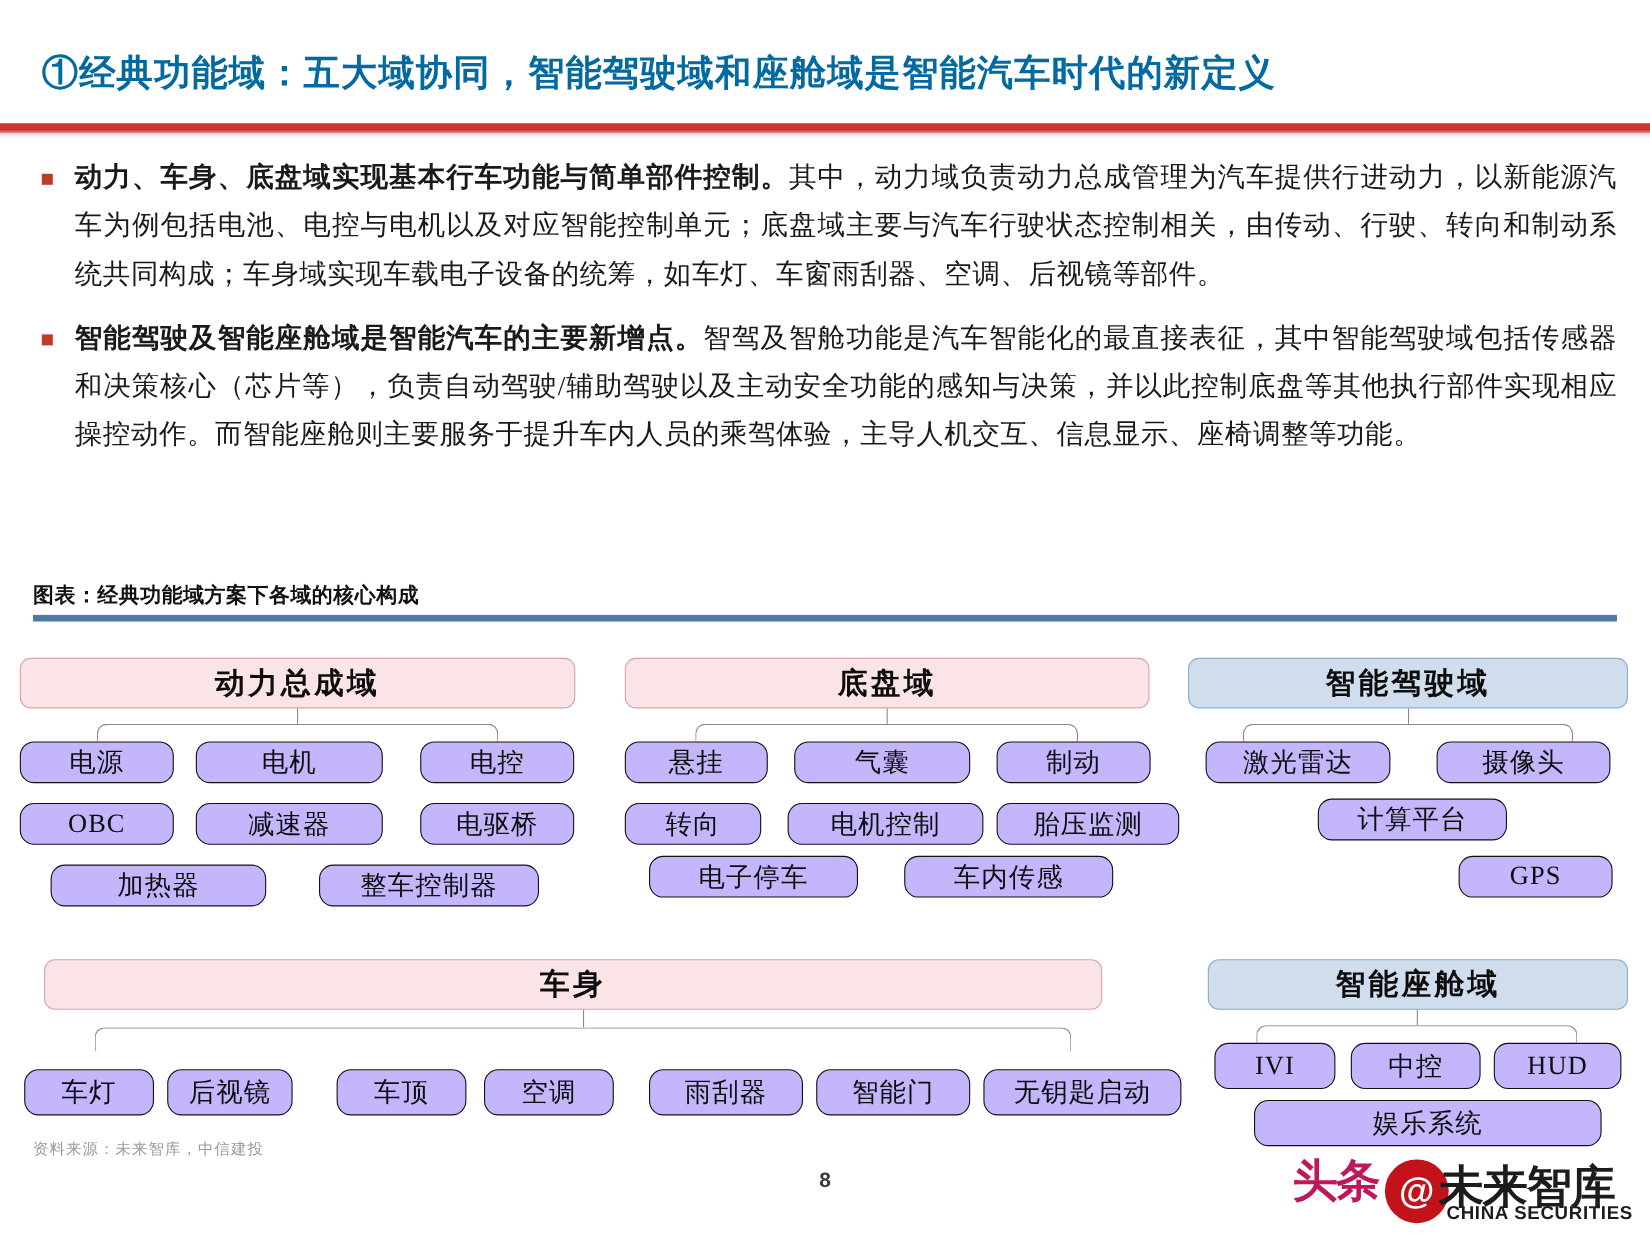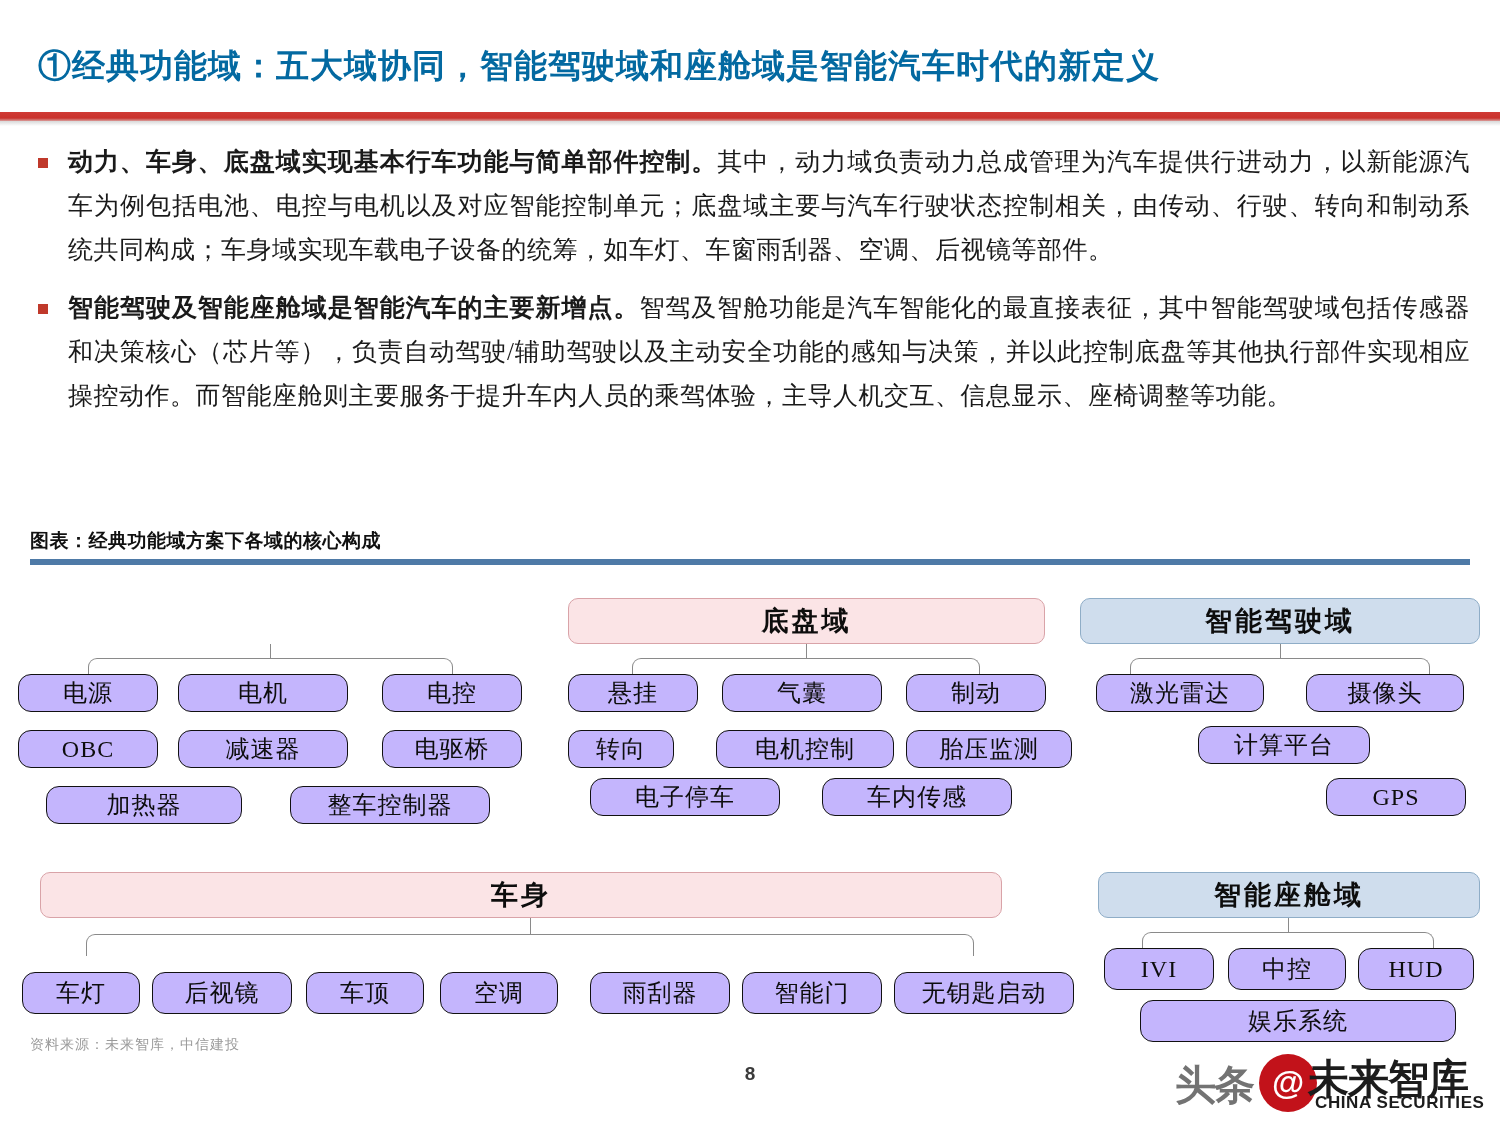--- a/index.html
+++ b/index.html
@@ -152,24 +152,24 @@
     font-family:"Liberation Sans",sans-serif;
   }
   
   #watermark{
     position:absolute;
     left:1175px; top:1046px;
     width:310px; height:72px;
   }
   #wm-text-left{
     position:absolute;
-    left:0px; top:12px;
+    left:0px; top:0;
     font-size:41px;
     font-weight:bold;
-    color:#737373;
+    color:#be185d;
     letter-spacing:-2px;
     font-family:"Liberation Sans",sans-serif;
   }
   #wm-text-right{
     position:absolute;
     left:133px; top:6px;
     font-size:41px;
     font-weight:bold;
     color:#1c1c1c;
     letter-spacing:-1px;
@@ -214,20 +214,21 @@
   </div>
 </div>
 
 <div id="fig-caption-wrap">
   <div id="fig-caption">图表：经典功能域方案下各域的核心构成</div>
   <div id="fig-caption-rule"></div>
 </div>
 
 <div id="diagram">
 
+  <div class="box domain-head pink" style="left:18px;top:38px;width:505px;height:46px;">动力总成域</div>
   <div class="stem" style="left:270px;top:84px;height:14px;"></div>
   <div class="brace" style="left:88px;top:98px;width:365px;height:16px;"></div>
 
   <div class="box leaf" style="left:18px;top:114px;width:140px;height:38px;">电源</div>
   <div class="box leaf" style="left:178px;top:114px;width:170px;height:38px;">电机</div>
   <div class="box leaf" style="left:382px;top:114px;width:140px;height:38px;">电控</div>
 
   <div class="box leaf" style="left:18px;top:170px;width:140px;height:38px;">OBC</div>
   <div class="box leaf" style="left:178px;top:170px;width:170px;height:38px;">减速器</div>
   <div class="box leaf" style="left:382px;top:170px;width:140px;height:38px;">电驱桥</div>
@@ -236,21 +237,21 @@
   <div class="box leaf" style="left:290px;top:226px;width:200px;height:38px;">整车控制器</div>
 
   <div class="box domain-head pink" style="left:568px;top:38px;width:477px;height:46px;">底盘域</div>
   <div class="stem" style="left:806px;top:84px;height:14px;"></div>
   <div class="brace" style="left:632px;top:98px;width:348px;height:16px;"></div>
 
   <div class="box leaf" style="left:568px;top:114px;width:130px;height:38px;">悬挂</div>
   <div class="box leaf" style="left:722px;top:114px;width:160px;height:38px;">气囊</div>
   <div class="box leaf" style="left:906px;top:114px;width:140px;height:38px;">制动</div>
 
-  <div class="box leaf" style="left:568px;top:170px;width:106px;height:38px;">转向</div>
+  <div class="box leaf" style="left:568px;top:170px;width:124px;height:38px;">转向</div>
   <div class="box leaf" style="left:716px;top:170px;width:178px;height:38px;">电机控制</div>
   <div class="box leaf" style="left:906px;top:170px;width:166px;height:38px;">胎压监测</div>
 
   <div class="box leaf" style="left:590px;top:218px;width:190px;height:38px;">电子停车</div>
   <div class="box leaf" style="left:822px;top:218px;width:190px;height:38px;">车内传感</div>
 
   <div class="box domain-head blue" style="left:1080px;top:38px;width:400px;height:46px;">智能驾驶域</div>
   <div class="stem" style="left:1280px;top:84px;height:14px;"></div>
   <div class="brace" style="left:1130px;top:98px;width:300px;height:16px;"></div>
 
@@ -259,21 +260,21 @@
 
   <div class="box leaf" style="left:1198px;top:166px;width:172px;height:38px;">计算平台</div>
 
   <div class="box leaf" style="left:1326px;top:218px;width:140px;height:38px;">GPS</div>
 
   <div class="box domain-head pink" style="left:40px;top:312px;width:962px;height:46px;">车身</div>
   <div class="stem" style="left:530px;top:358px;height:16px;"></div>
   <div class="brace" style="left:86px;top:374px;width:888px;height:22px;"></div>
 
   <div class="box leaf" style="left:22px;top:412px;width:118px;height:42px;">车灯</div>
-  <div class="box leaf" style="left:152px;top:412px;width:140px;height:42px;">后视镜</div>
+  <div class="box leaf" style="left:152px;top:412px;width:114px;height:42px;">后视镜</div>
   <div class="box leaf" style="left:306px;top:412px;width:118px;height:42px;">车顶</div>
   <div class="box leaf" style="left:440px;top:412px;width:118px;height:42px;">空调</div>
   <div class="box leaf" style="left:590px;top:412px;width:140px;height:42px;">雨刮器</div>
   <div class="box leaf" style="left:742px;top:412px;width:140px;height:42px;">智能门</div>
   <div class="box leaf" style="left:894px;top:412px;width:180px;height:42px;">无钥匙启动</div>
 
   <div class="box domain-head blue" style="left:1098px;top:312px;width:382px;height:46px;">智能座舱域</div>
   <div class="stem" style="left:1288px;top:358px;height:14px;"></div>
   <div class="brace" style="left:1142px;top:372px;width:292px;height:16px;"></div>
 

